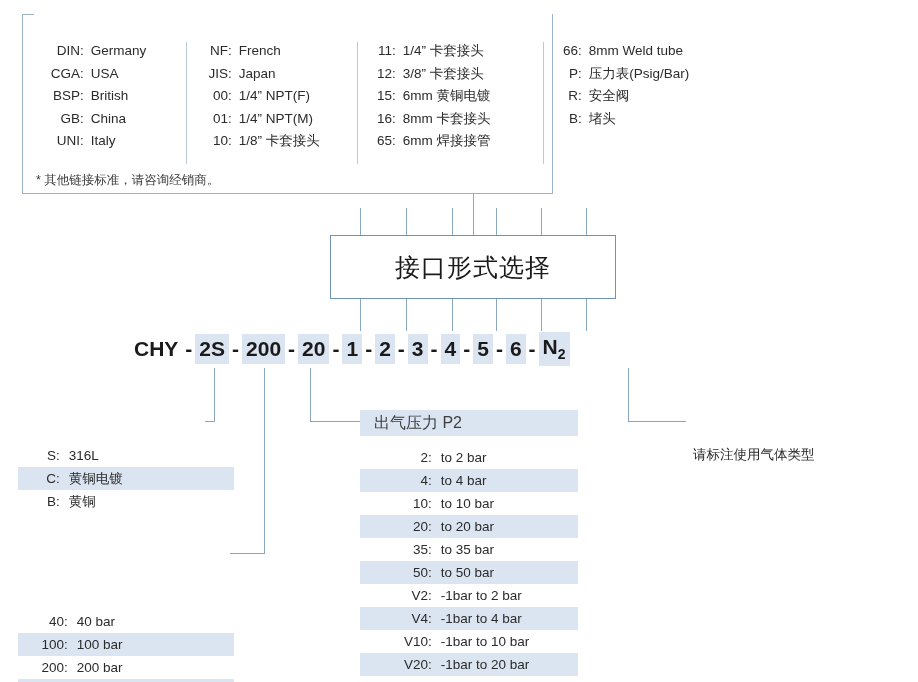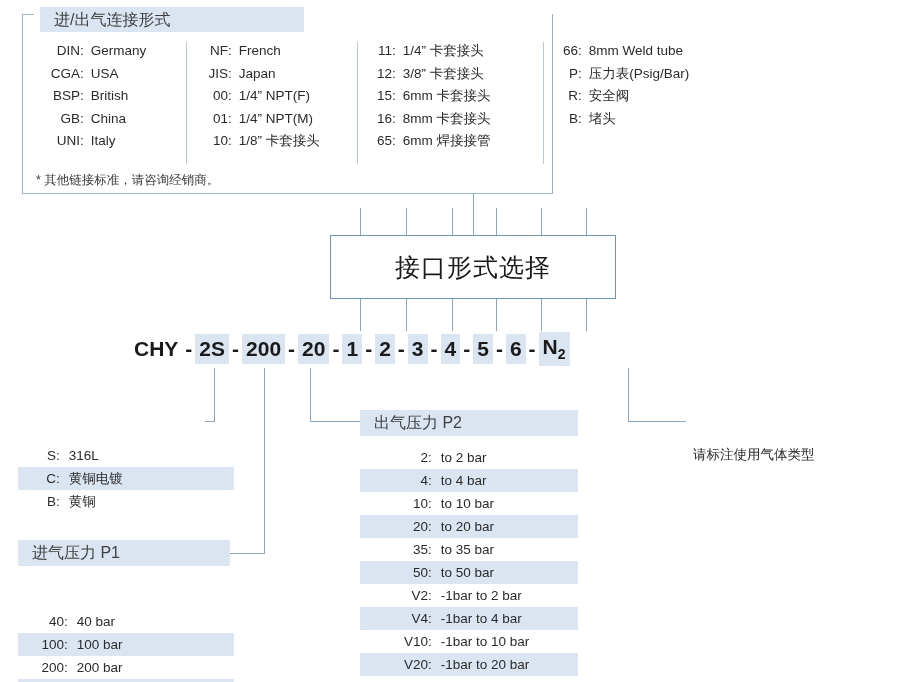--- a/index.html
+++ b/index.html
@@ -91,21 +91,20 @@
 </style>
 </head>
 <body>
 
 <div id="root">
 
   <div class="abs" id="conn-panel"></div>
   <div class="abs" id="conn-panel-topline-left"></div>
   <div class="abs" id="bracket-v"></div>
 
-  <div class="abs hdr" id="conn-title">进/出气连接形式</div>
 
   <div class="conn-col" style="left:38px; width:132px;">
     <div class="conn-row">
       <span class="conn-key" style="width:42px;text-align:right;">DIN</span>
         <span>:</span>
       <span class="conn-val">Germany</span>
     </div>
     <div class="conn-row">
       <span class="conn-key" style="width:42px;">CGA</span>
         <span>:</span>
@@ -167,21 +166,21 @@
       <span class="conn-val">1/4” 卡套接头</span>
     </div>
     <div class="conn-row">
       <span class="conn-key" style="width:22px;">12</span>
         <span>:</span>
       <span class="conn-val">3/8” 卡套接头</span>
     </div>
     <div class="conn-row">
       <span class="conn-key" style="width:22px;">15</span>
         <span>:</span>
-      <span class="conn-val">6mm 卡套接头</span>
+      <span class="conn-val">6mm 黄铜电镀</span>
     </div>
     <div class="conn-row">
       <span class="conn-key" style="width:22px;text-align:right;">16</span>
         <span>:</span>
       <span class="conn-val">8mm 卡套接头</span>
     </div>
     <div class="conn-row">
       <span class="conn-key" style="width:22px;">65</span>
         <span>:</span>
       <span class="conn-val">6mm 焊接接管</span>
@@ -282,21 +281,20 @@
         <span>:</span>
       <span class="v">黄铜电镀</span>
     </div>
     <div class="row" style="padding-left:16px;">
       <span class="k" style="width:22px;">B</span>
         <span>:</span>
       <span class="v">黄铜</span>
     </div>
   </div>
 
-  <div class="abs hdr panel-title" style="left:18px; top:540px; width:212px;">进气压力 P1</div>
   <div class="rows" style="left:18px; top:574px; width:216px;">
     <div class="row" style="padding-left:10px;margin-top:36px;">
       <span class="k" style="width:36px;">40</span>
         <span>:</span>
       <span class="v">40 bar</span>
     </div>
     <div class="row hl" style="padding-left:10px;">
       <span class="k" style="width:36px;">100</span>
         <span>:</span>
       <span class="v">100 bar</span>

